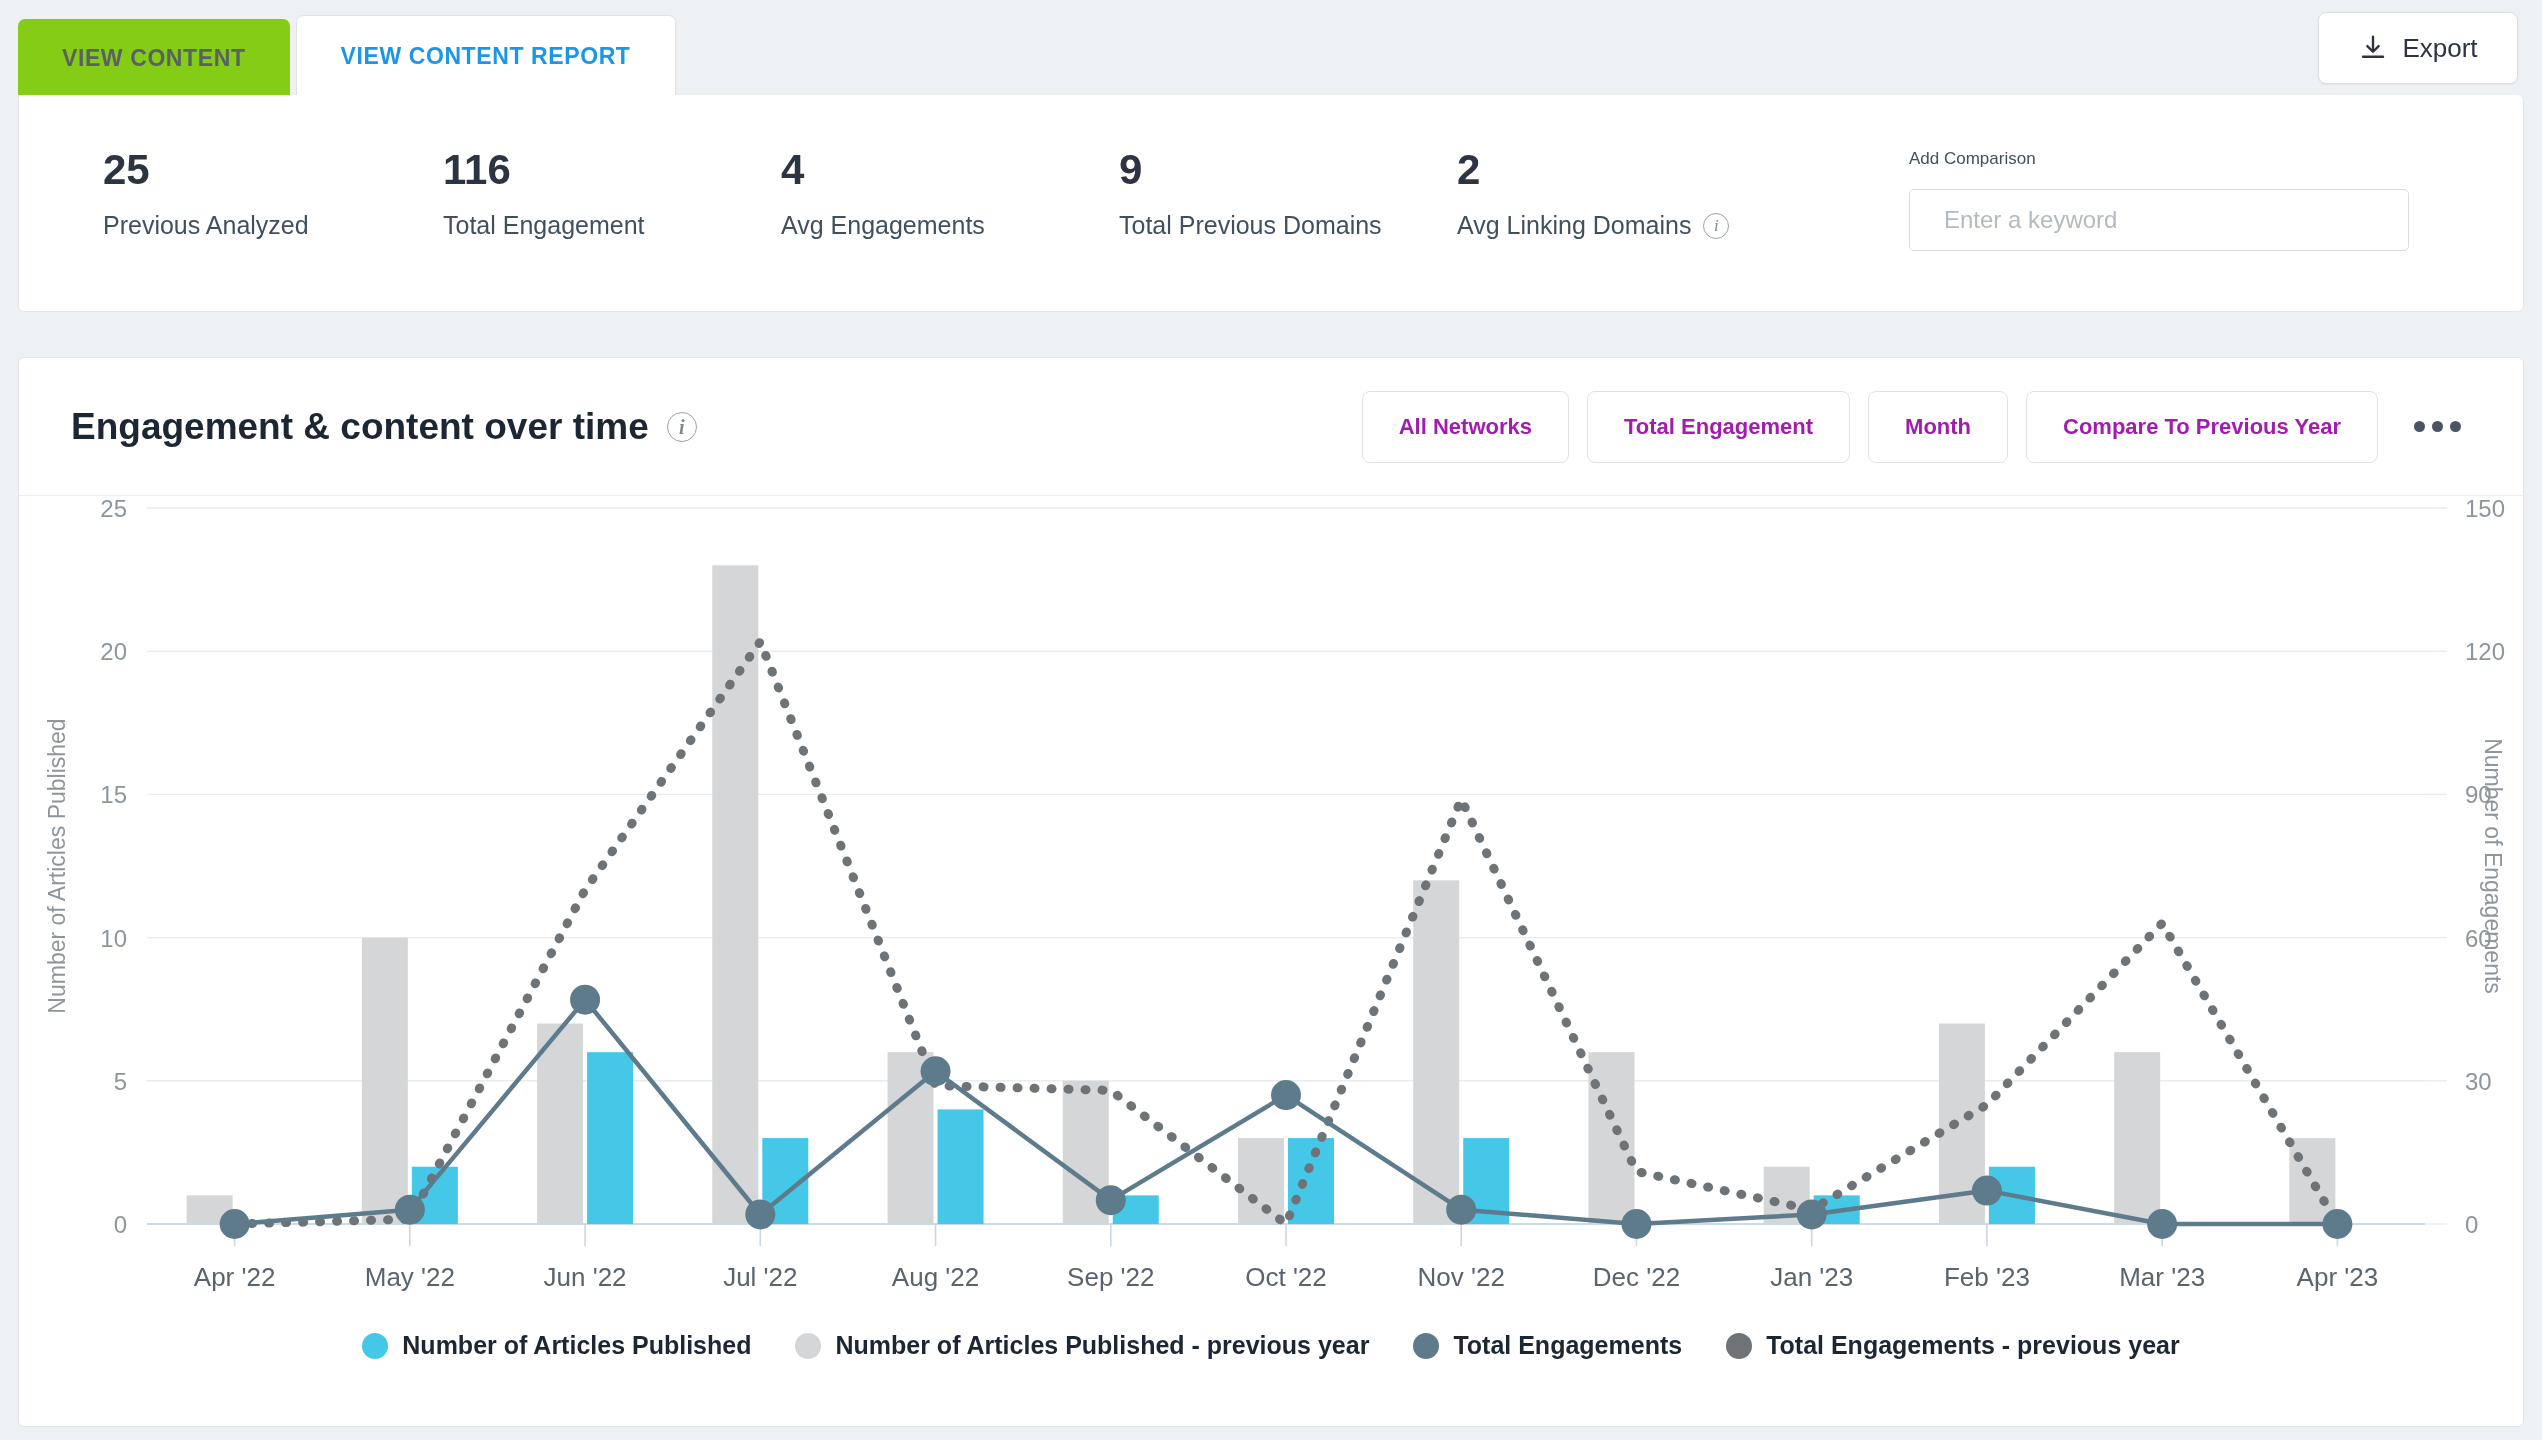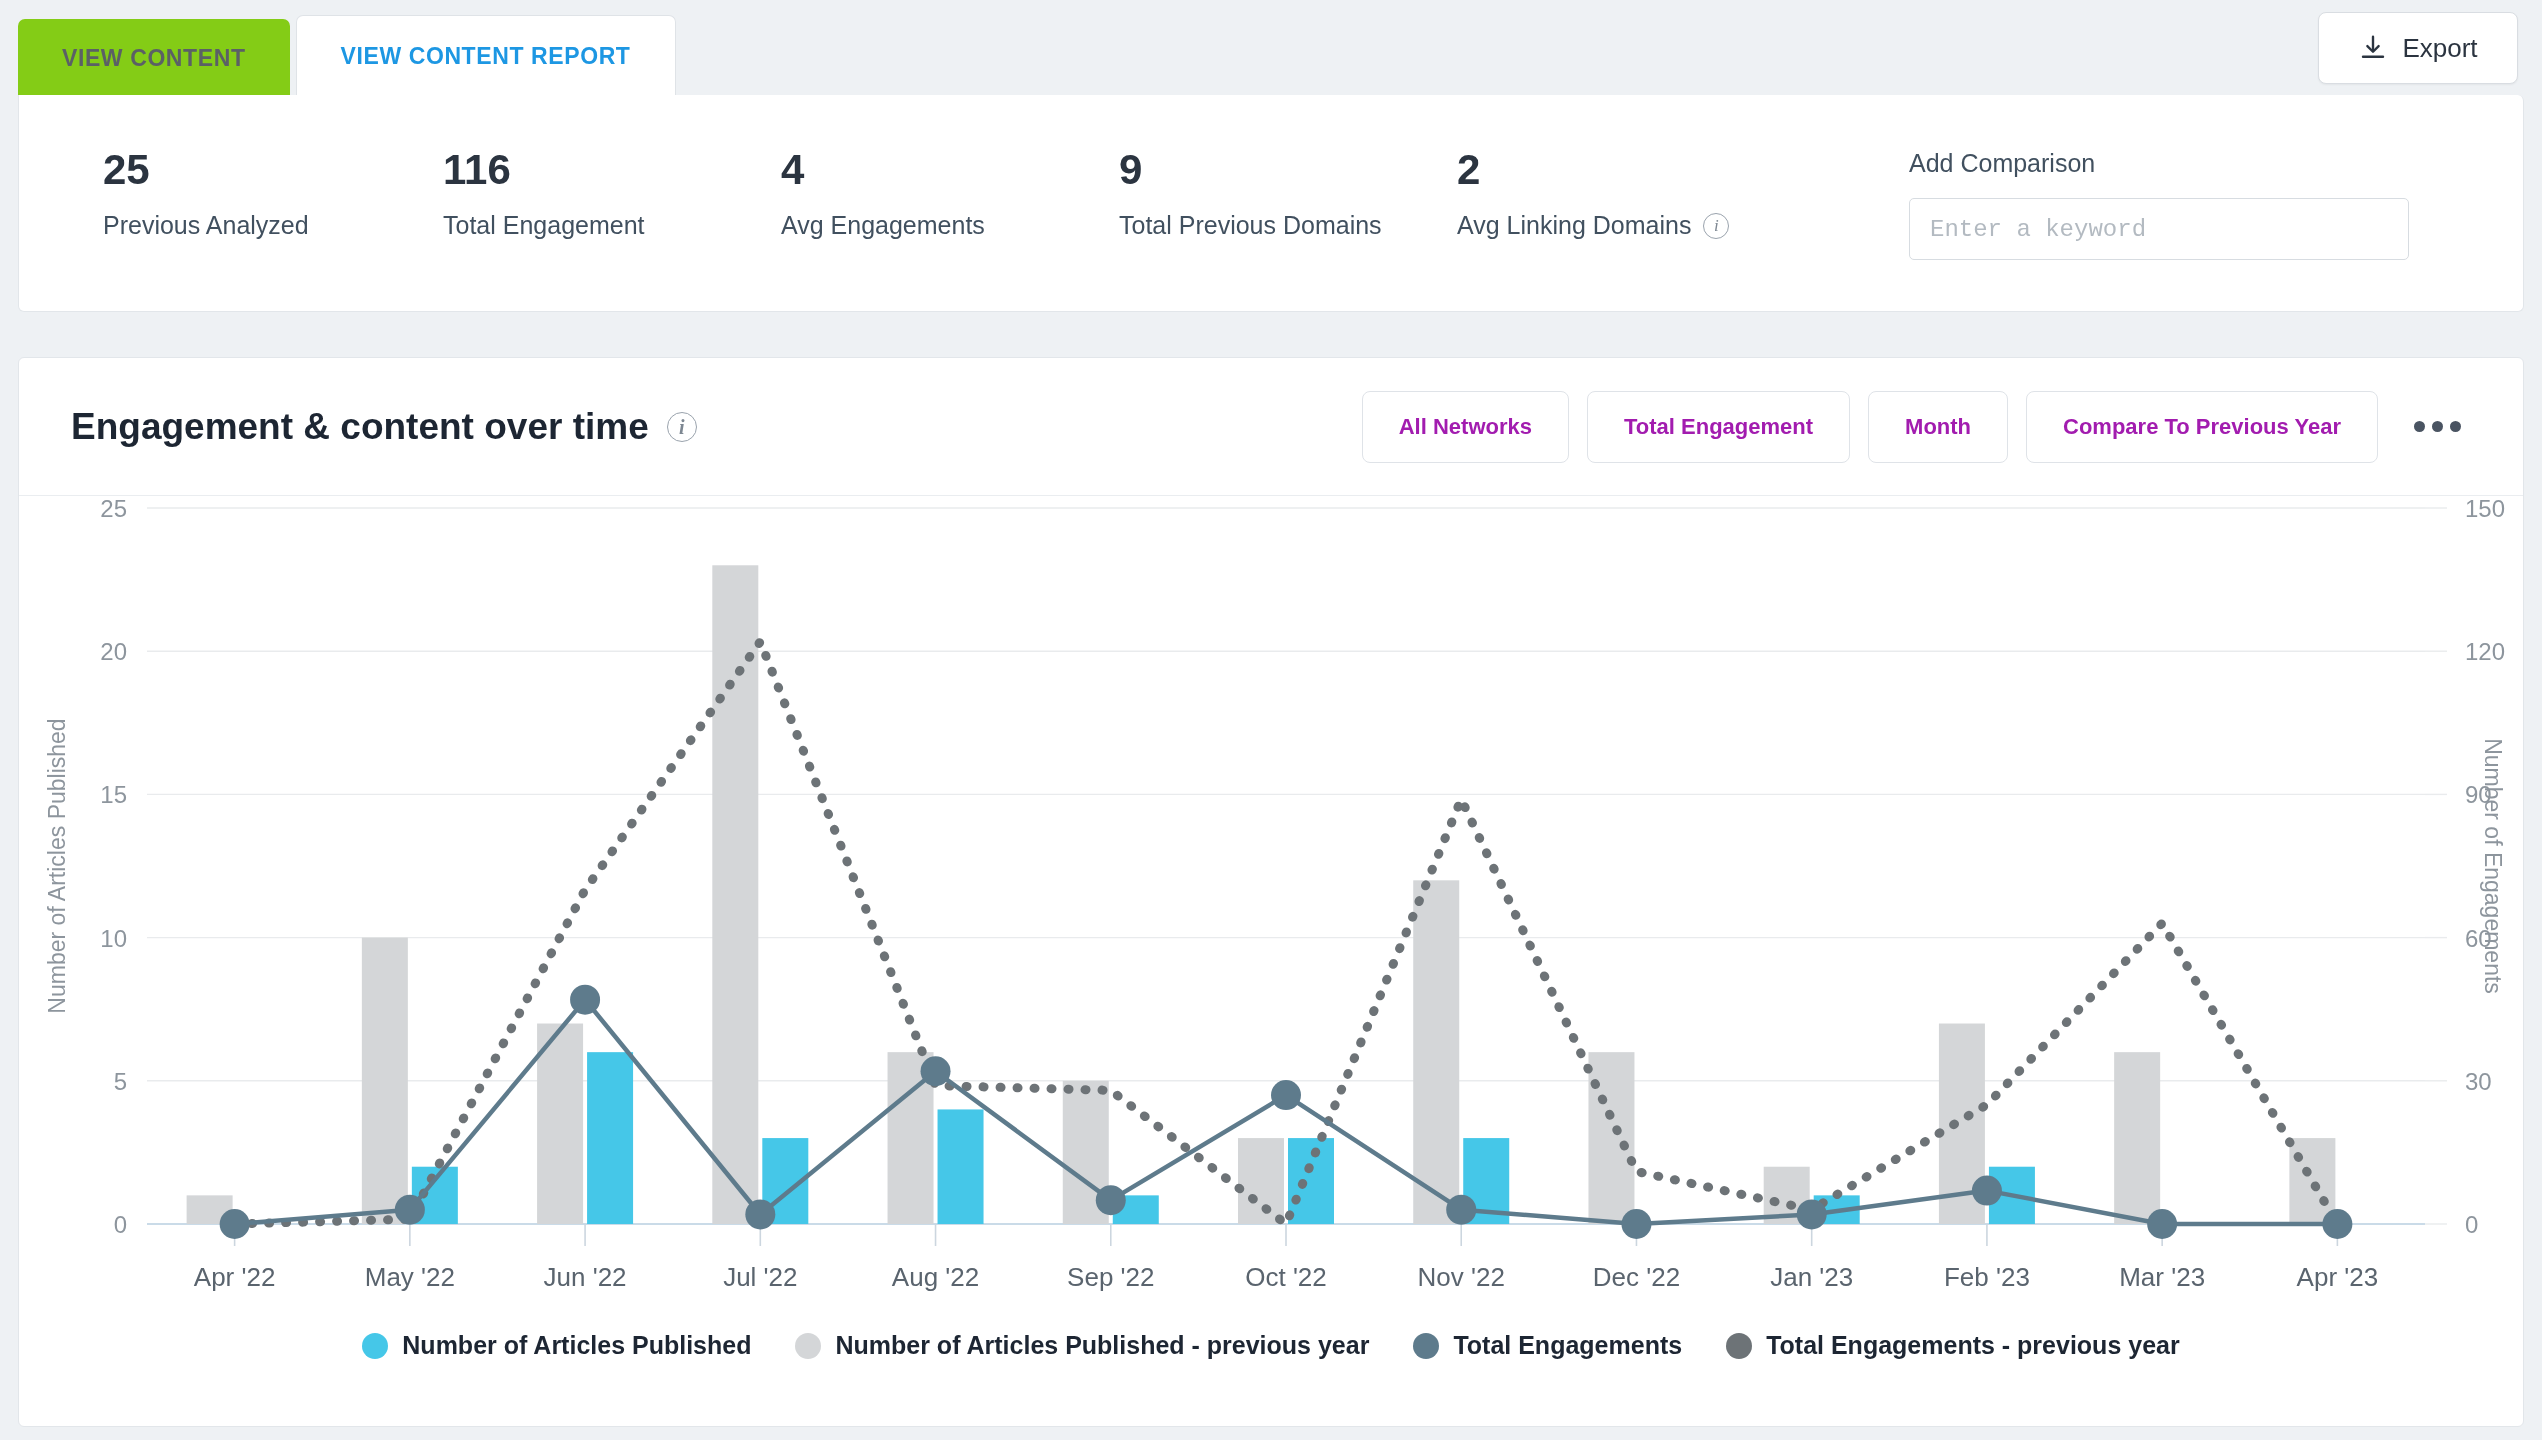--- a/index.html
+++ b/index.html
@@ -120,33 +120,33 @@
     justify-content: center;
     line-height: 1;
     cursor: pointer;
     flex: 0 0 auto;
   }
   .comparison {
     padding-left: 56px;
     padding-top: 2px;
   }
   .comparison-label {
-    font-size: 25px;
+    font-size: 17px;
     color: #41505f;
     margin-bottom: 20px;
   }
   .keyword-input {
     width: 500px;
     height: 62px;
     border: 1px solid #d7dce1;
     border-radius: 5px;
-    padding: 0 20px;
+    padding: 0 34px;
     font-size: 24px;
     color: #2b3440;
-    font-family: Liberation Mono, monospace;
+    font-family: Liberation Sans, sans-serif;
     outline: none;
     background: #fff;
   }
   .keyword-input::placeholder { color: #b3bac1; }
 
   
   .chart-card {
     position: absolute;
     top: 357px; left: 18px;
     width: 2506px;

